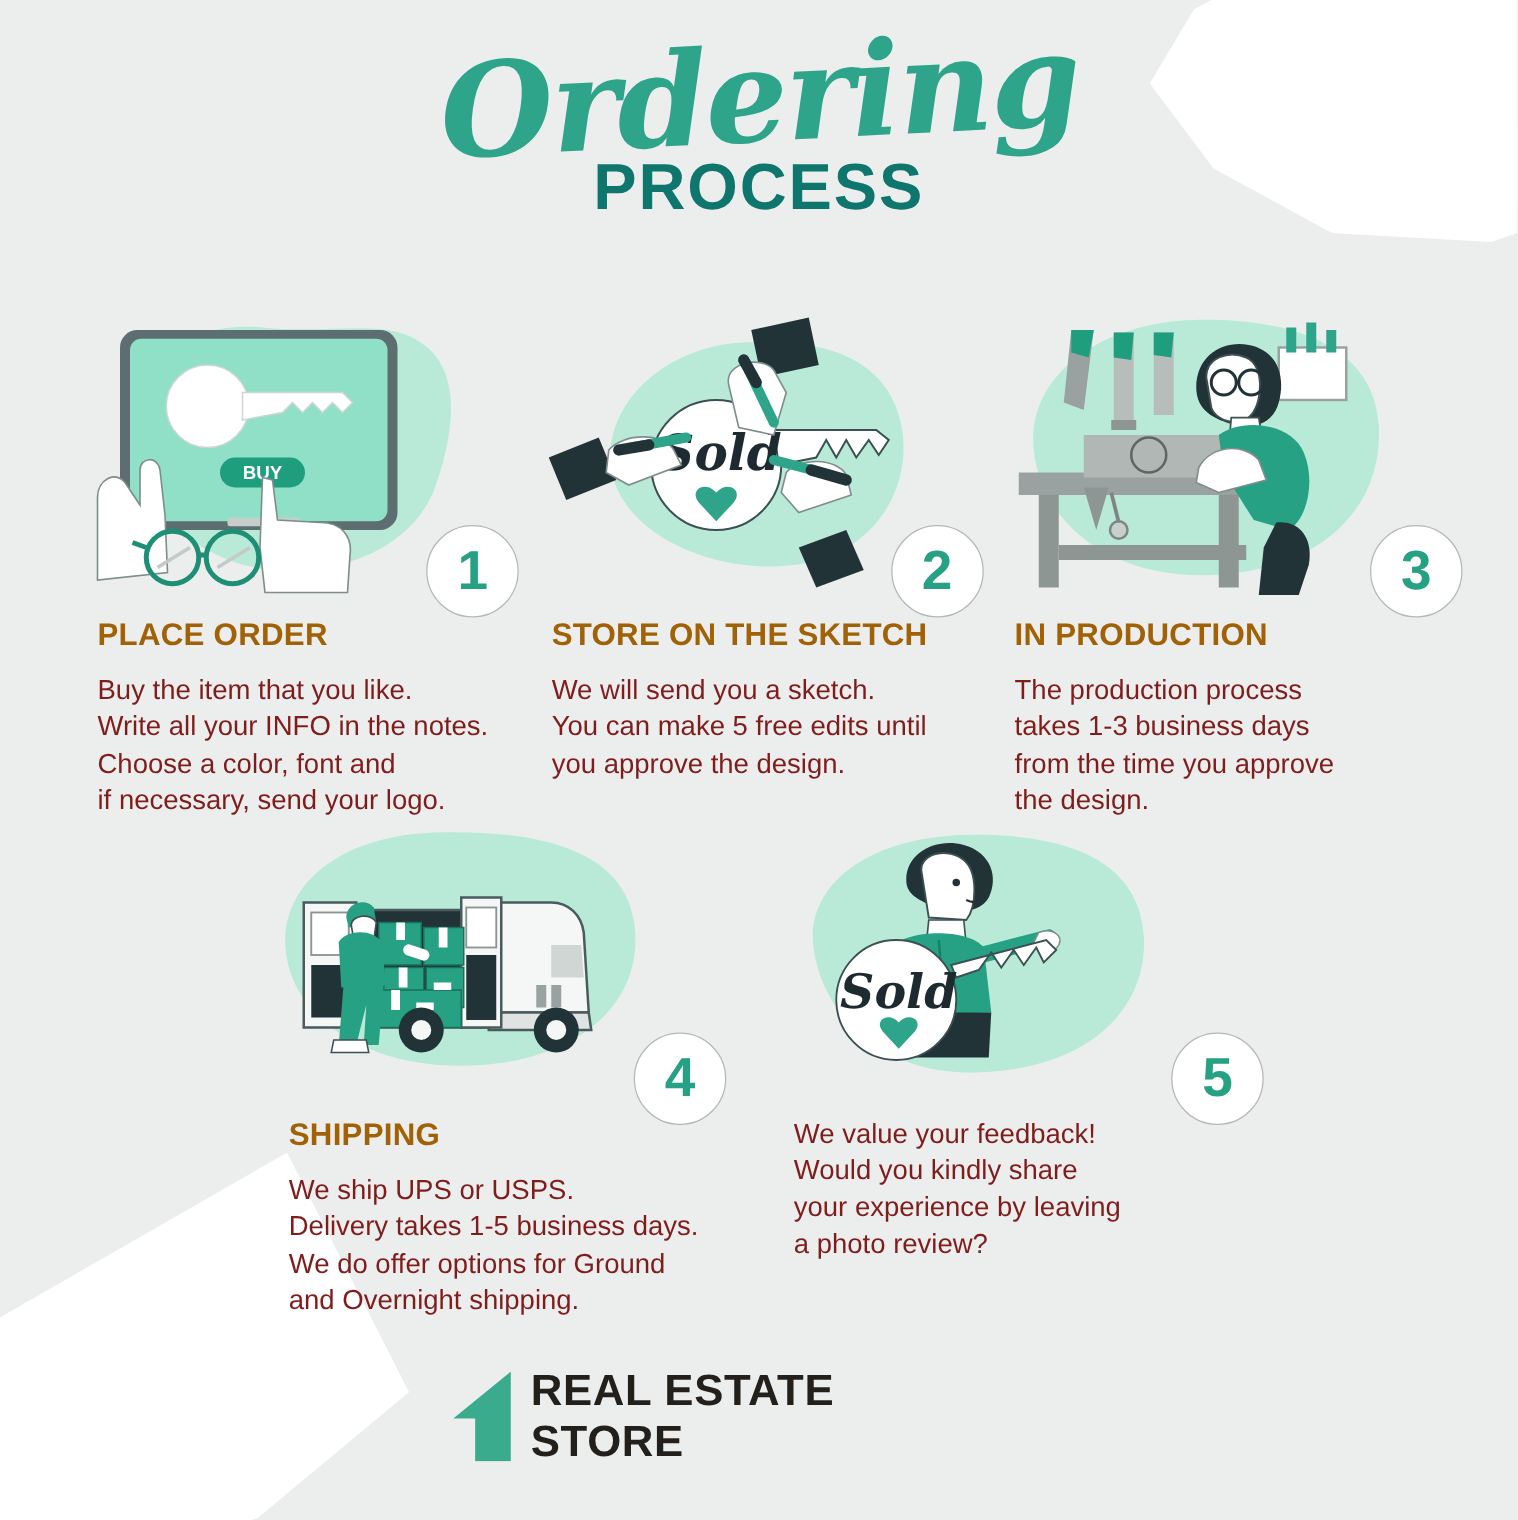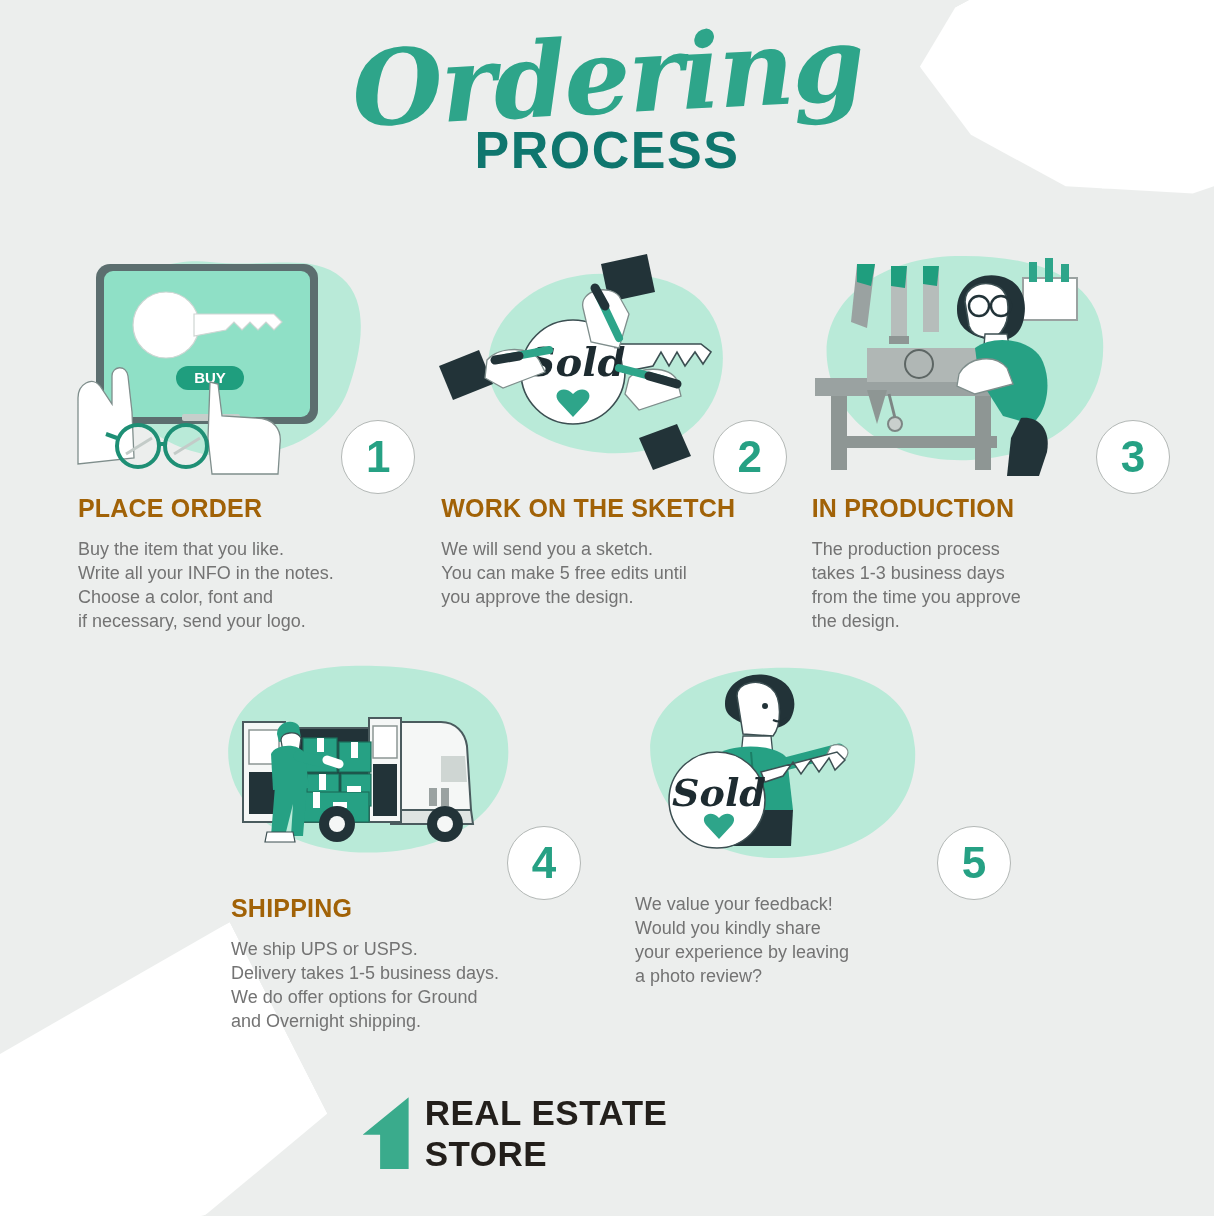--- a/index.html
+++ b/index.html
@@ -73,21 +73,21 @@
     font-family: "Liberation Sans", sans-serif;
     font-weight: 700; font-size: 44px; color: #26a184;
     z-index: 8;
   }
 
   .step-title {
     font-weight: 700; font-size: 25px; letter-spacing: .2px;
     color: #a16207; margin-top: 16px;
   }
   .step-body {
-    font-size: 18px; line-height: 1.34; color: #737373;
+    font-size: 22px; line-height: 1.34; color: #7f1d1d;
     margin-top: 14px; white-space: pre-line;
   }
   .ind-1 { padding-left: 18px; }
   .ind-2 { padding-left: 8px; }
   .ind-3 { padding-left: 5px; }
   .ind-4 { padding-left: 16px; }
   .ind-5 { padding-left: 10px; }
 
   
   .footer { position: absolute; top: 1092px; left: 0; width: 1030px;
@@ -195,21 +195,21 @@
 
           <g>
             <path d="M206 190 L244 176 L258 208 L220 222 Z" fill="#223338"></path>
             <path d="M196 130 C206 118 236 118 244 132 L248 148 L206 162 L192 146 Z" fill="#ffffff" stroke="#7f8e8c" stroke-width="1.3"></path>
             <path d="M186 120 L232 132" stroke="#2ea58a" stroke-width="8" stroke-linecap="round"></path>
             <path d="M216 128 L244 136" stroke="#223338" stroke-width="9" stroke-linecap="round"></path>
           </g>
         </svg>
         <div class="badge" style="right:20px; bottom:-16px;">2</div>
       </div>
-      <div class="step-title ind-2">WORK ON THE SKETCH</div>
+      <div class="step-title ind-2">STORE ON THE SKETCH</div>
       <div class="step-body  ind-2">We will send you a sketch.
 You can make 5 free edits until
 you approve the design.</div>
     </div>
 
     <div class="step step-top">
       <div class="art">
         <svg width="330" height="232" viewBox="0 0 330 232">
           <path d="M20 112 C14 52 74 10 148 8 C226 6 292 28 296 92 C300 158 250 208 164 212 C84 216 26 172 20 112 Z" fill="#b9ead8"></path>
 

